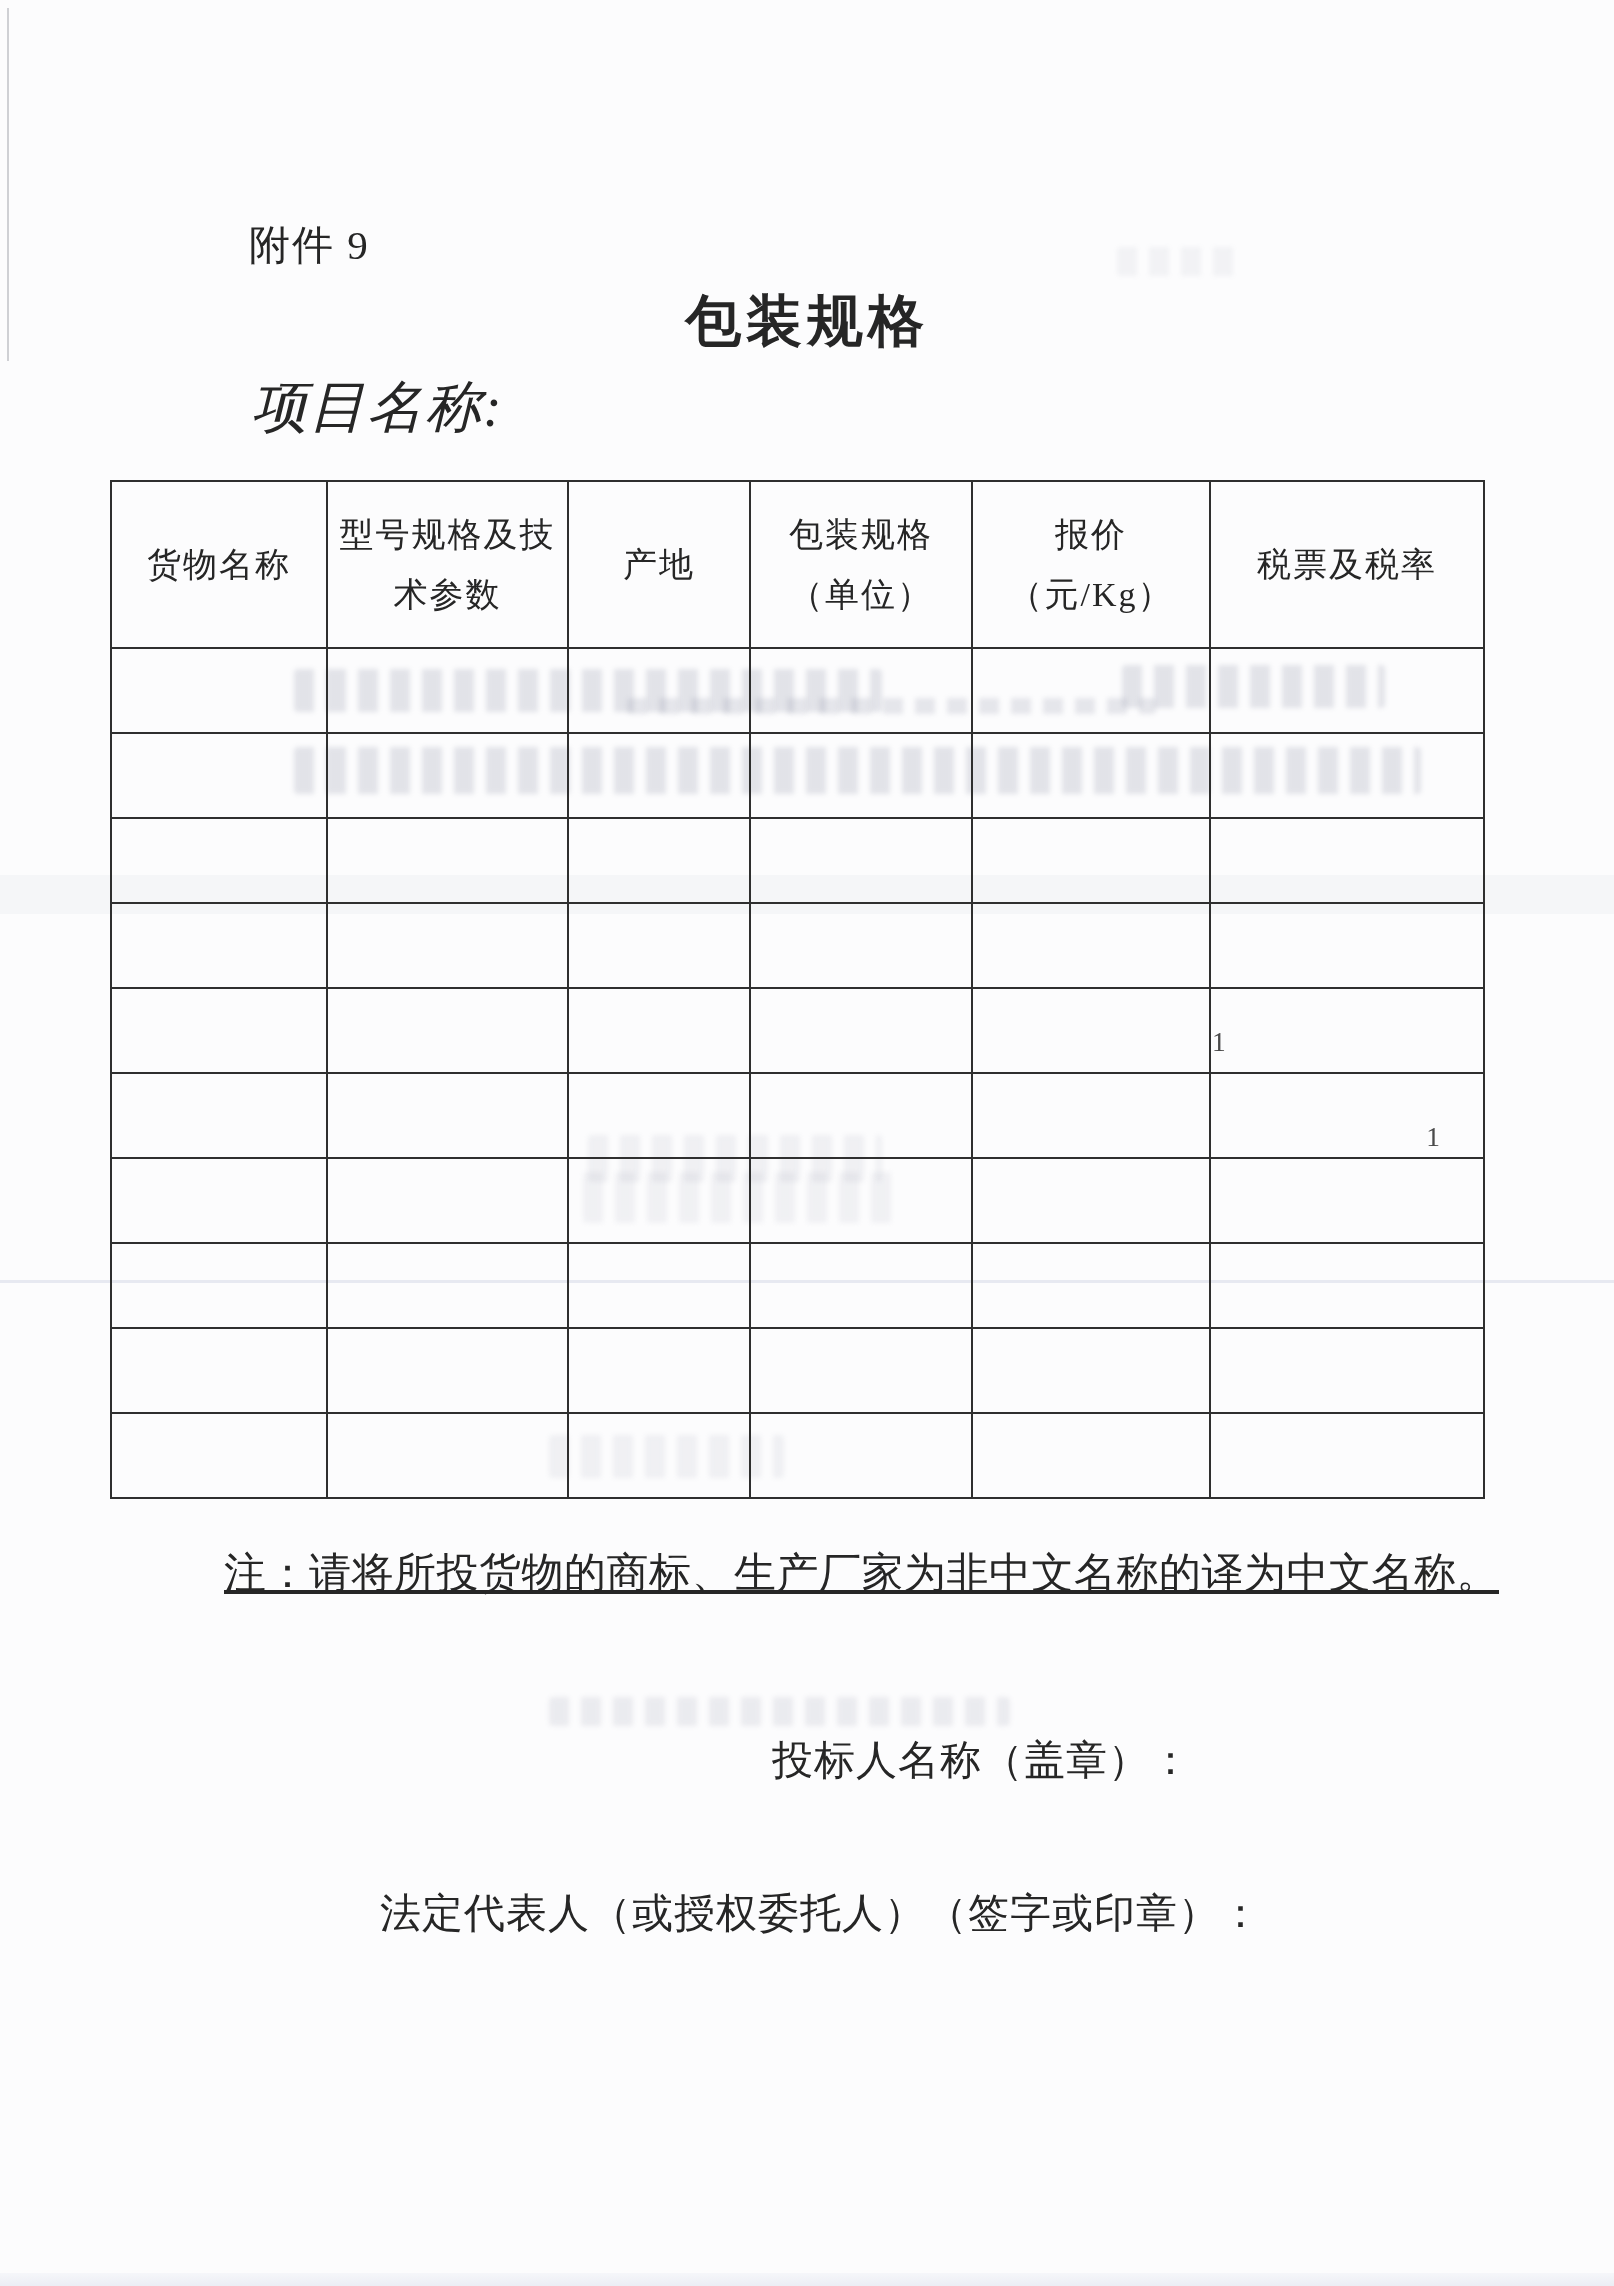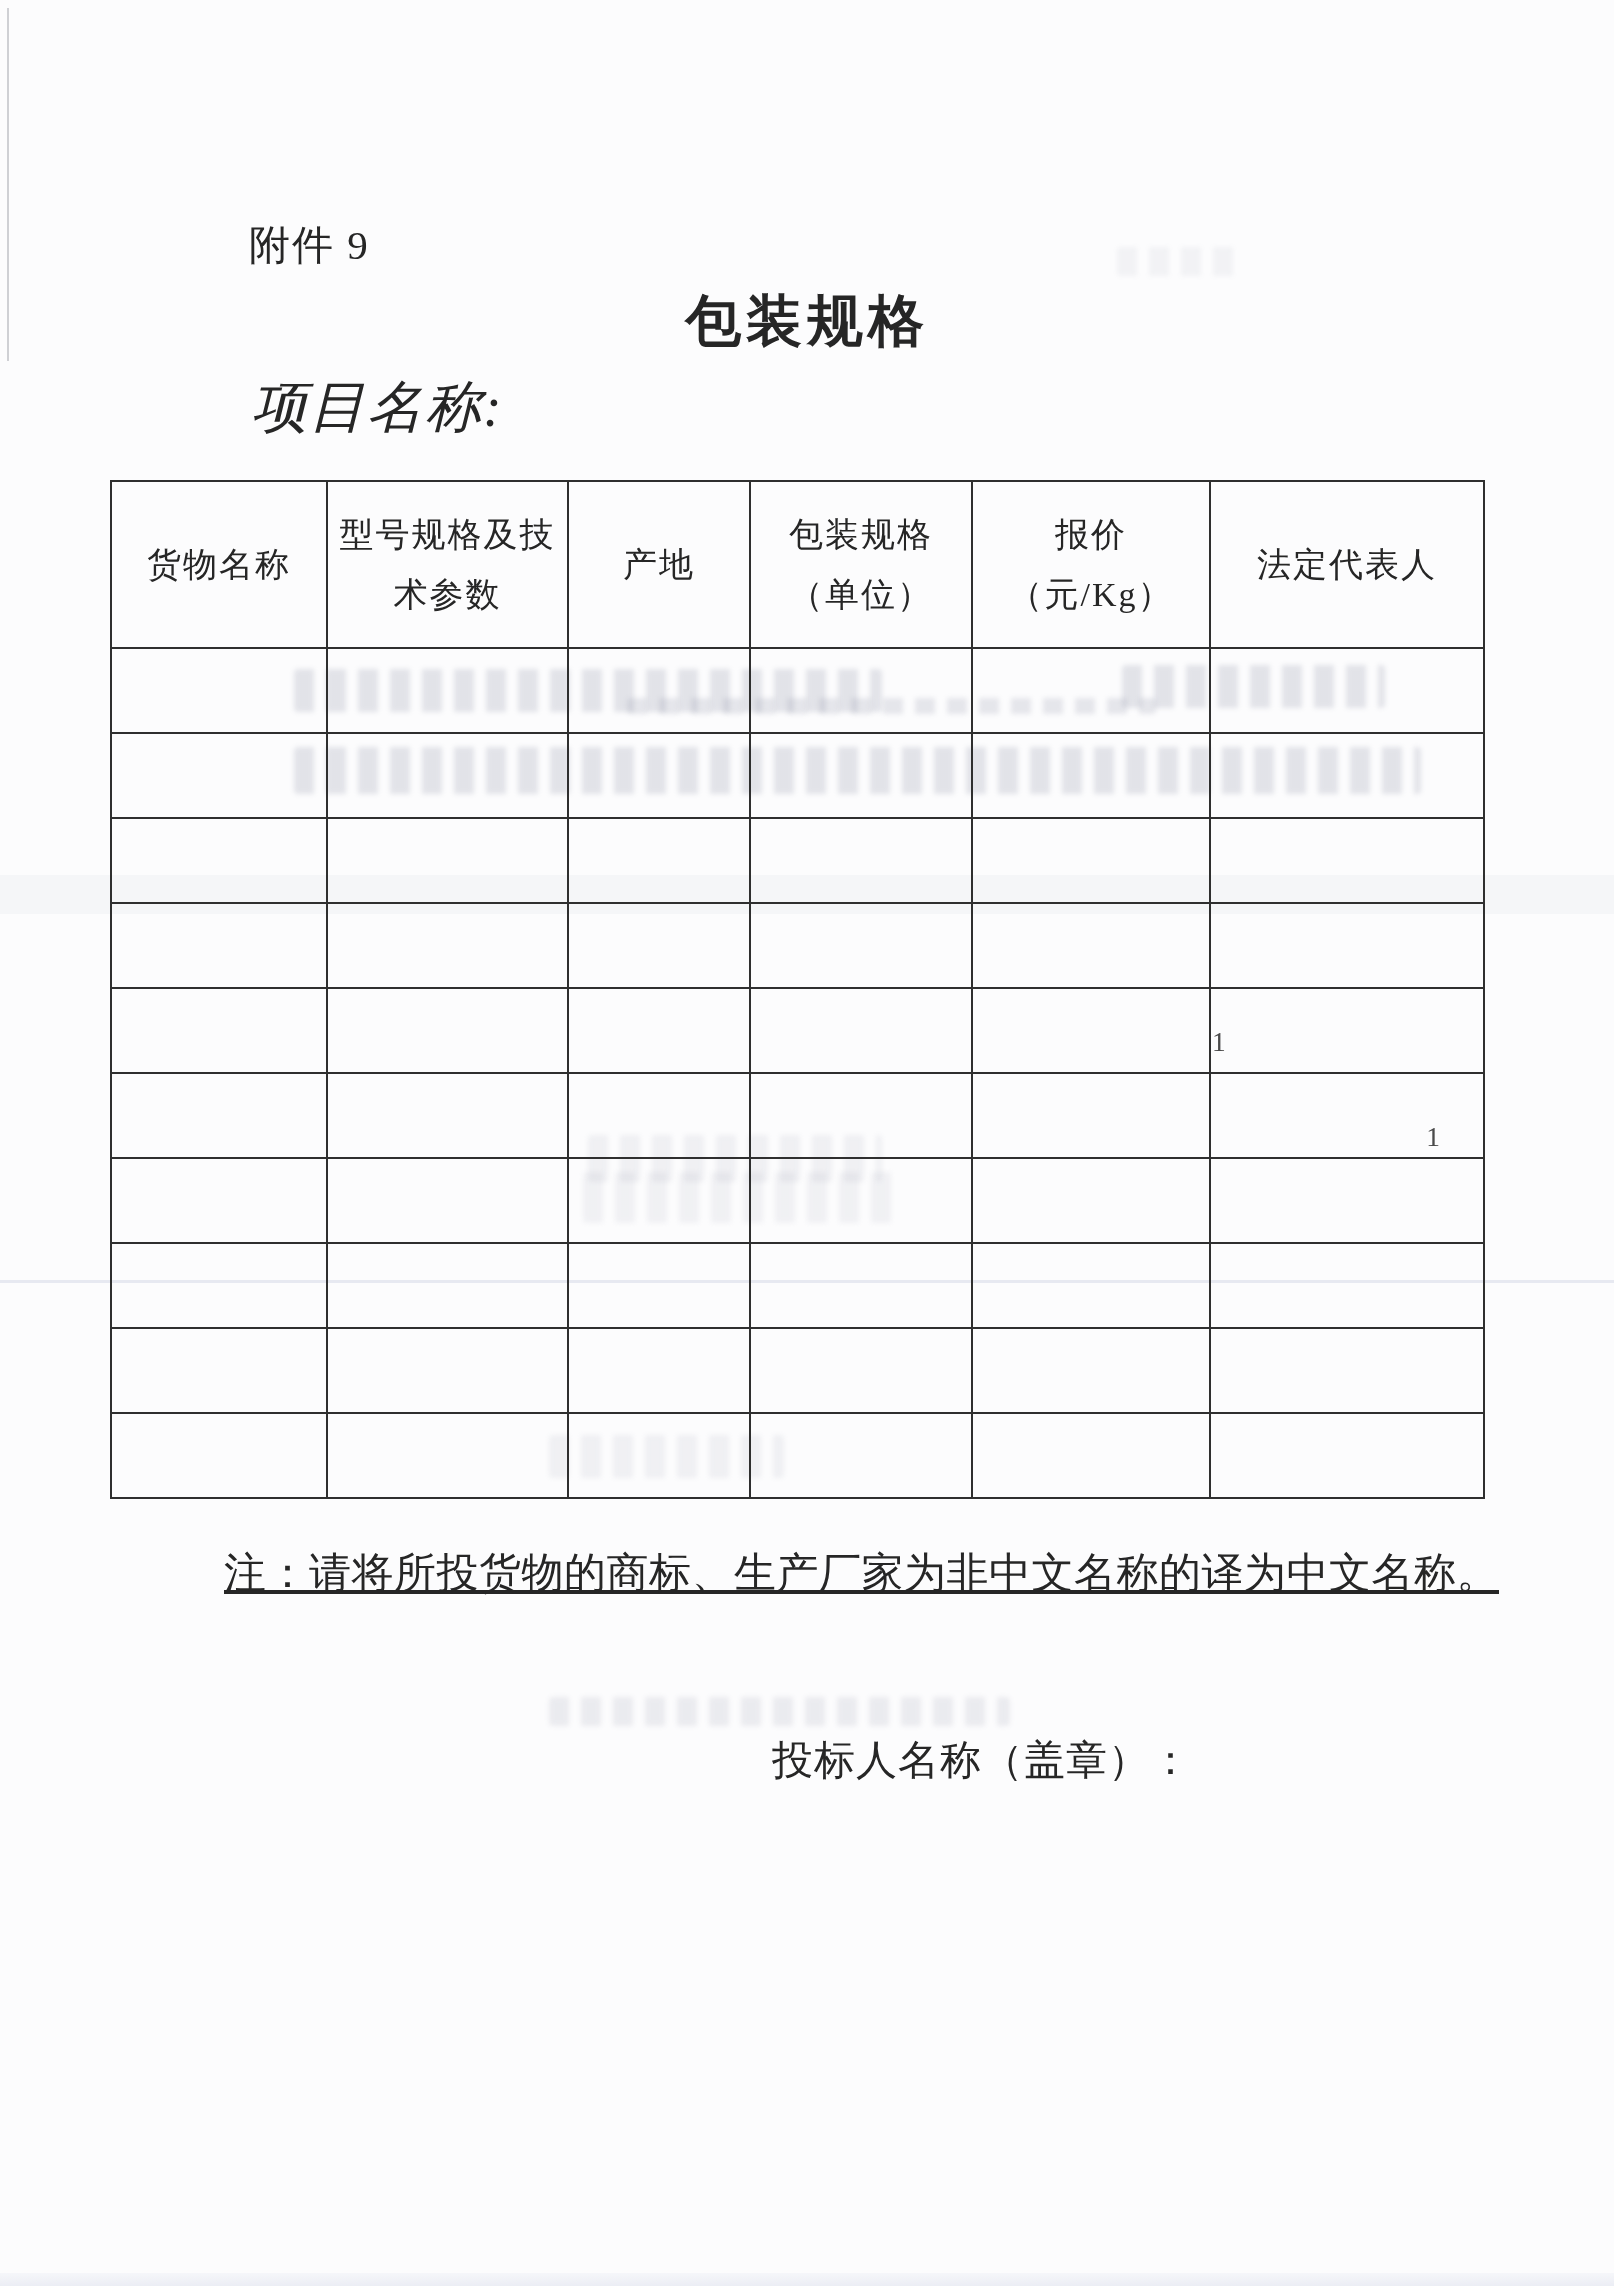--- a/index.html
+++ b/index.html
@@ -166,21 +166,21 @@
           </th>
           <th>
             <div class="hline">包装规格</div>
             <div class="hline">（单位）</div>
           </th>
           <th>
             <div class="hline">报价</div>
             <div class="hline">（元/Kg）</div>
           </th>
           <th>
-            <div class="hline">法定代表人</div>
+            <div class="hline">税票及税率</div>
           </th>
         </tr>
       </thead>
     <tbody>
         <tr>
           <td></td>
           <td></td>
           <td></td>
           <td></td>
           <td></td>
@@ -262,15 +262,16 @@
           <td></td>
           <td></td>
         </tr>
       </tbody>
   </table>
 
   <div class="note-line">注：请将所投货物的商标、生产厂家为非中文名称的译为中文名称。</div>
 
   <div class="bidder-line">投标人名称（盖章）：</div>
 
+  <div class="legal-line">法定代表人（或授权委托人）（签字或印章）：</div>
 
 </div>
 
 
 </body></html>

